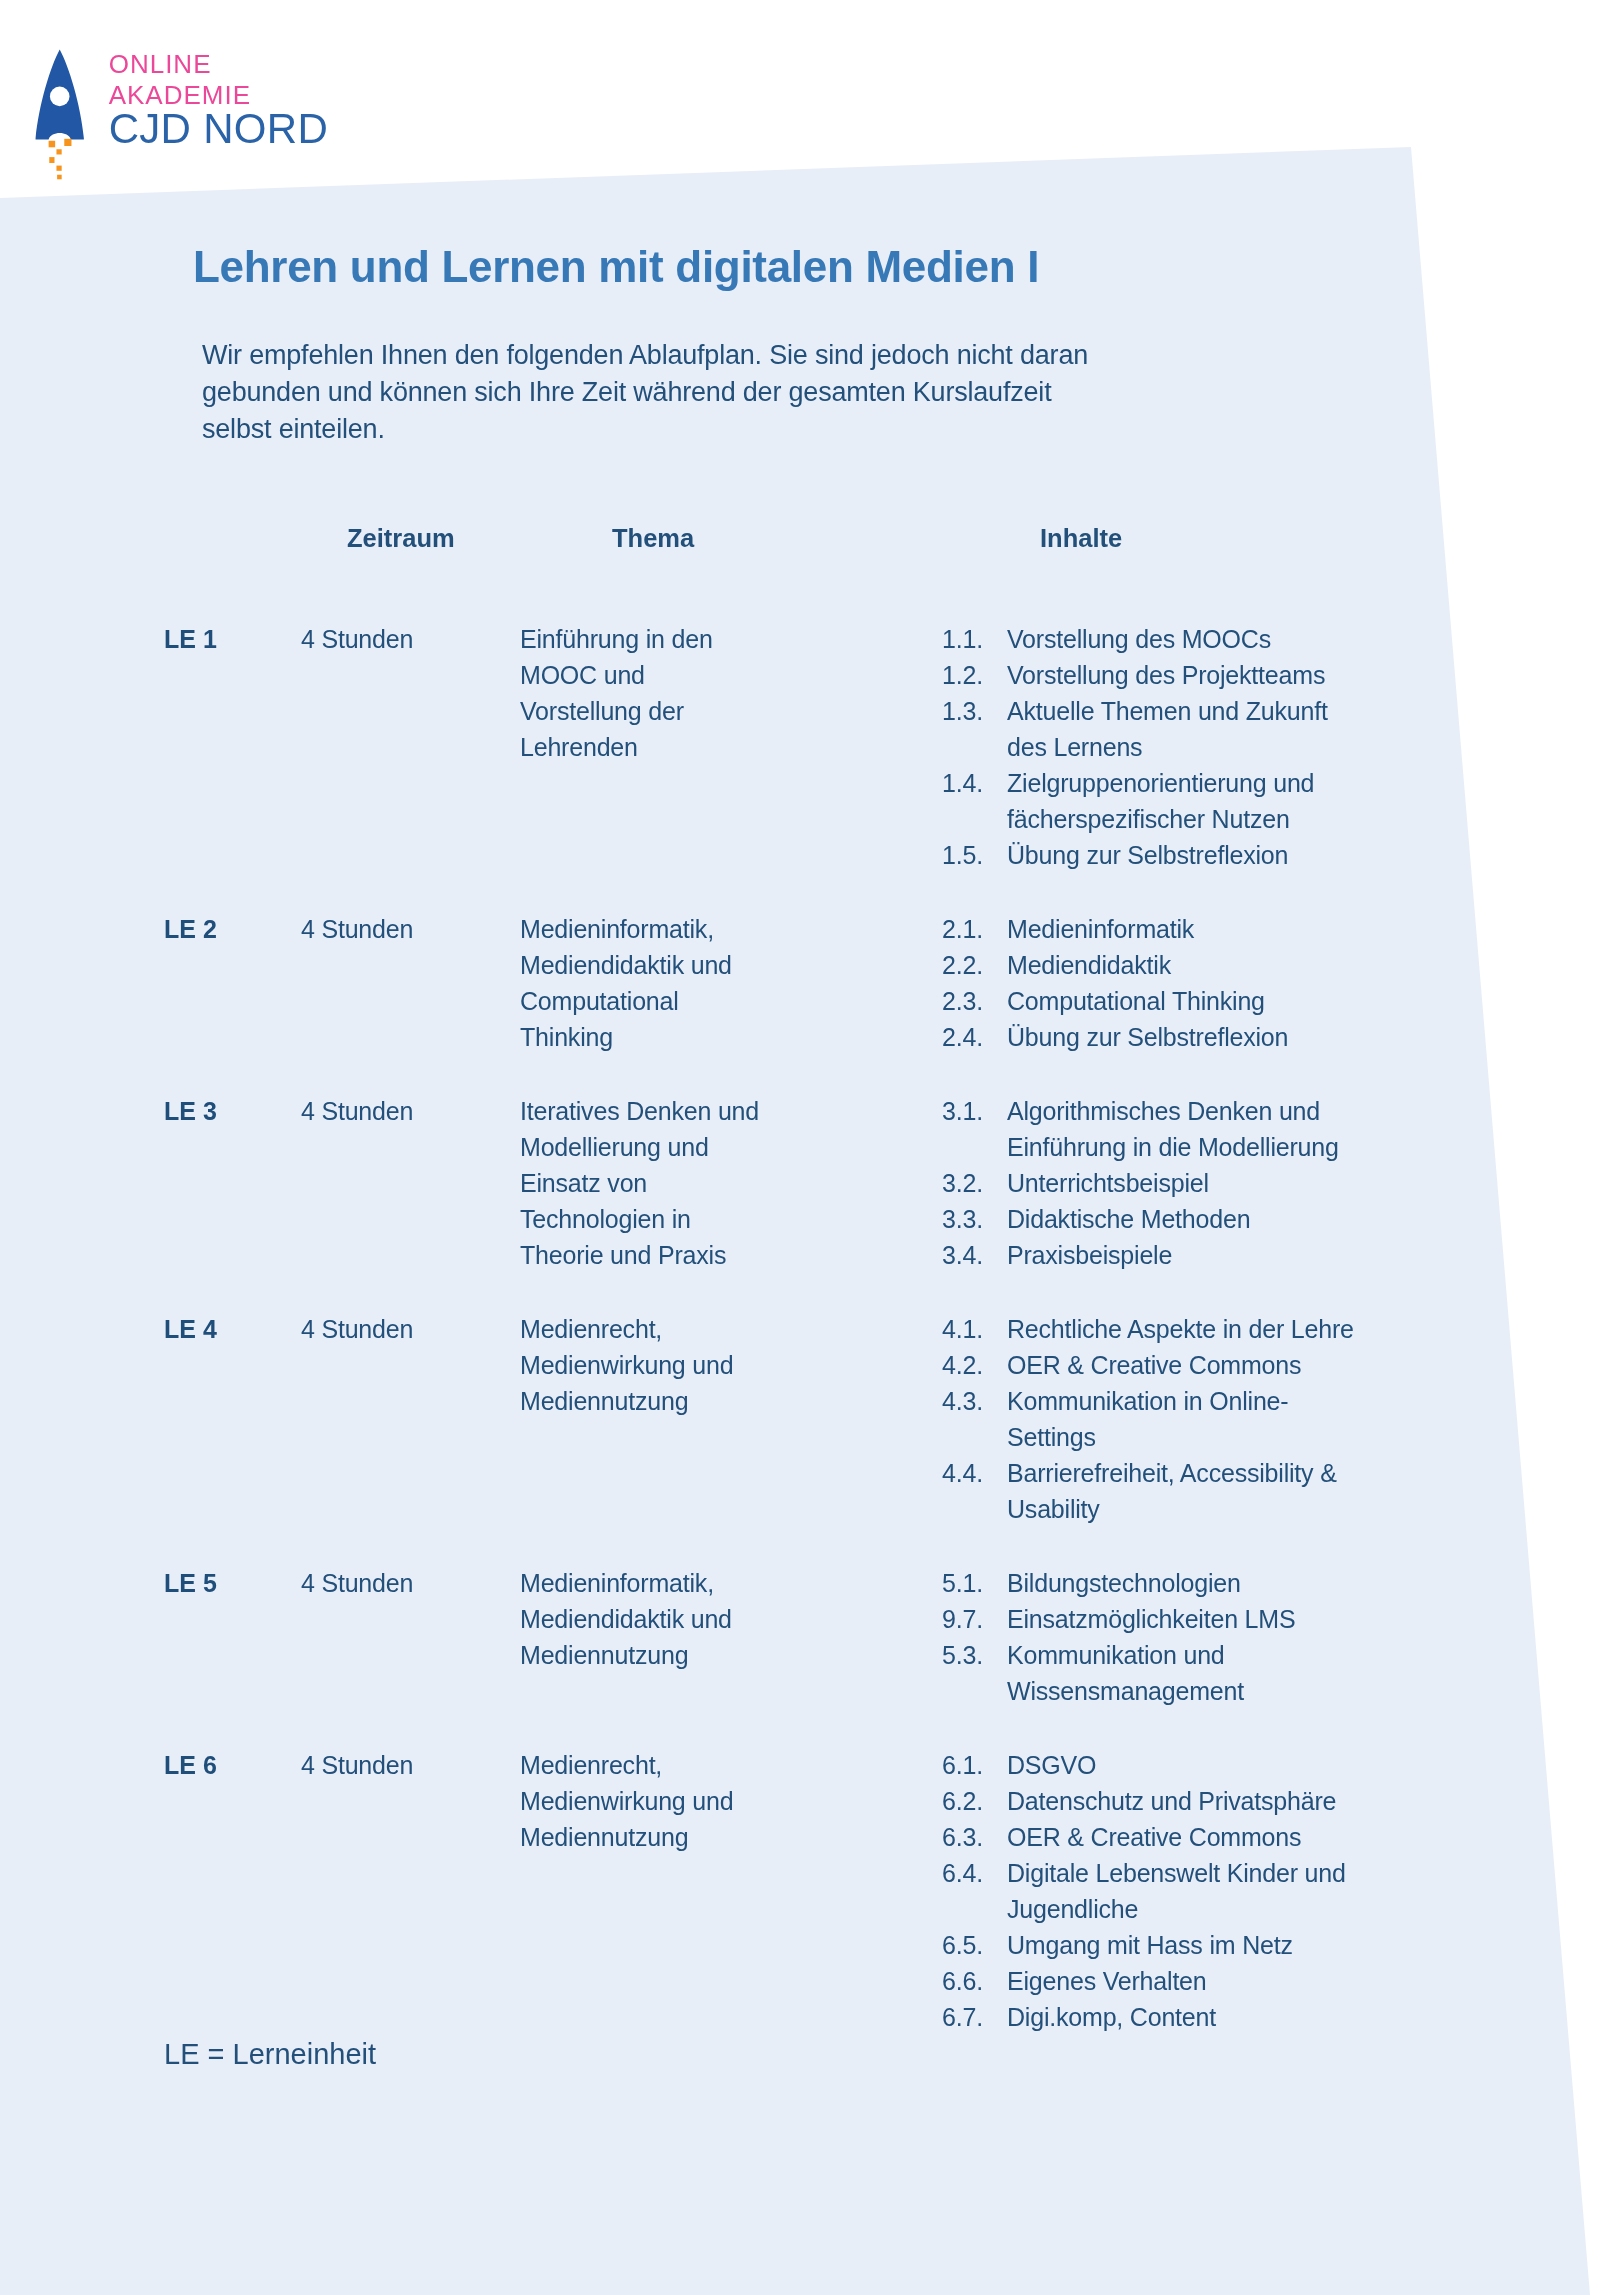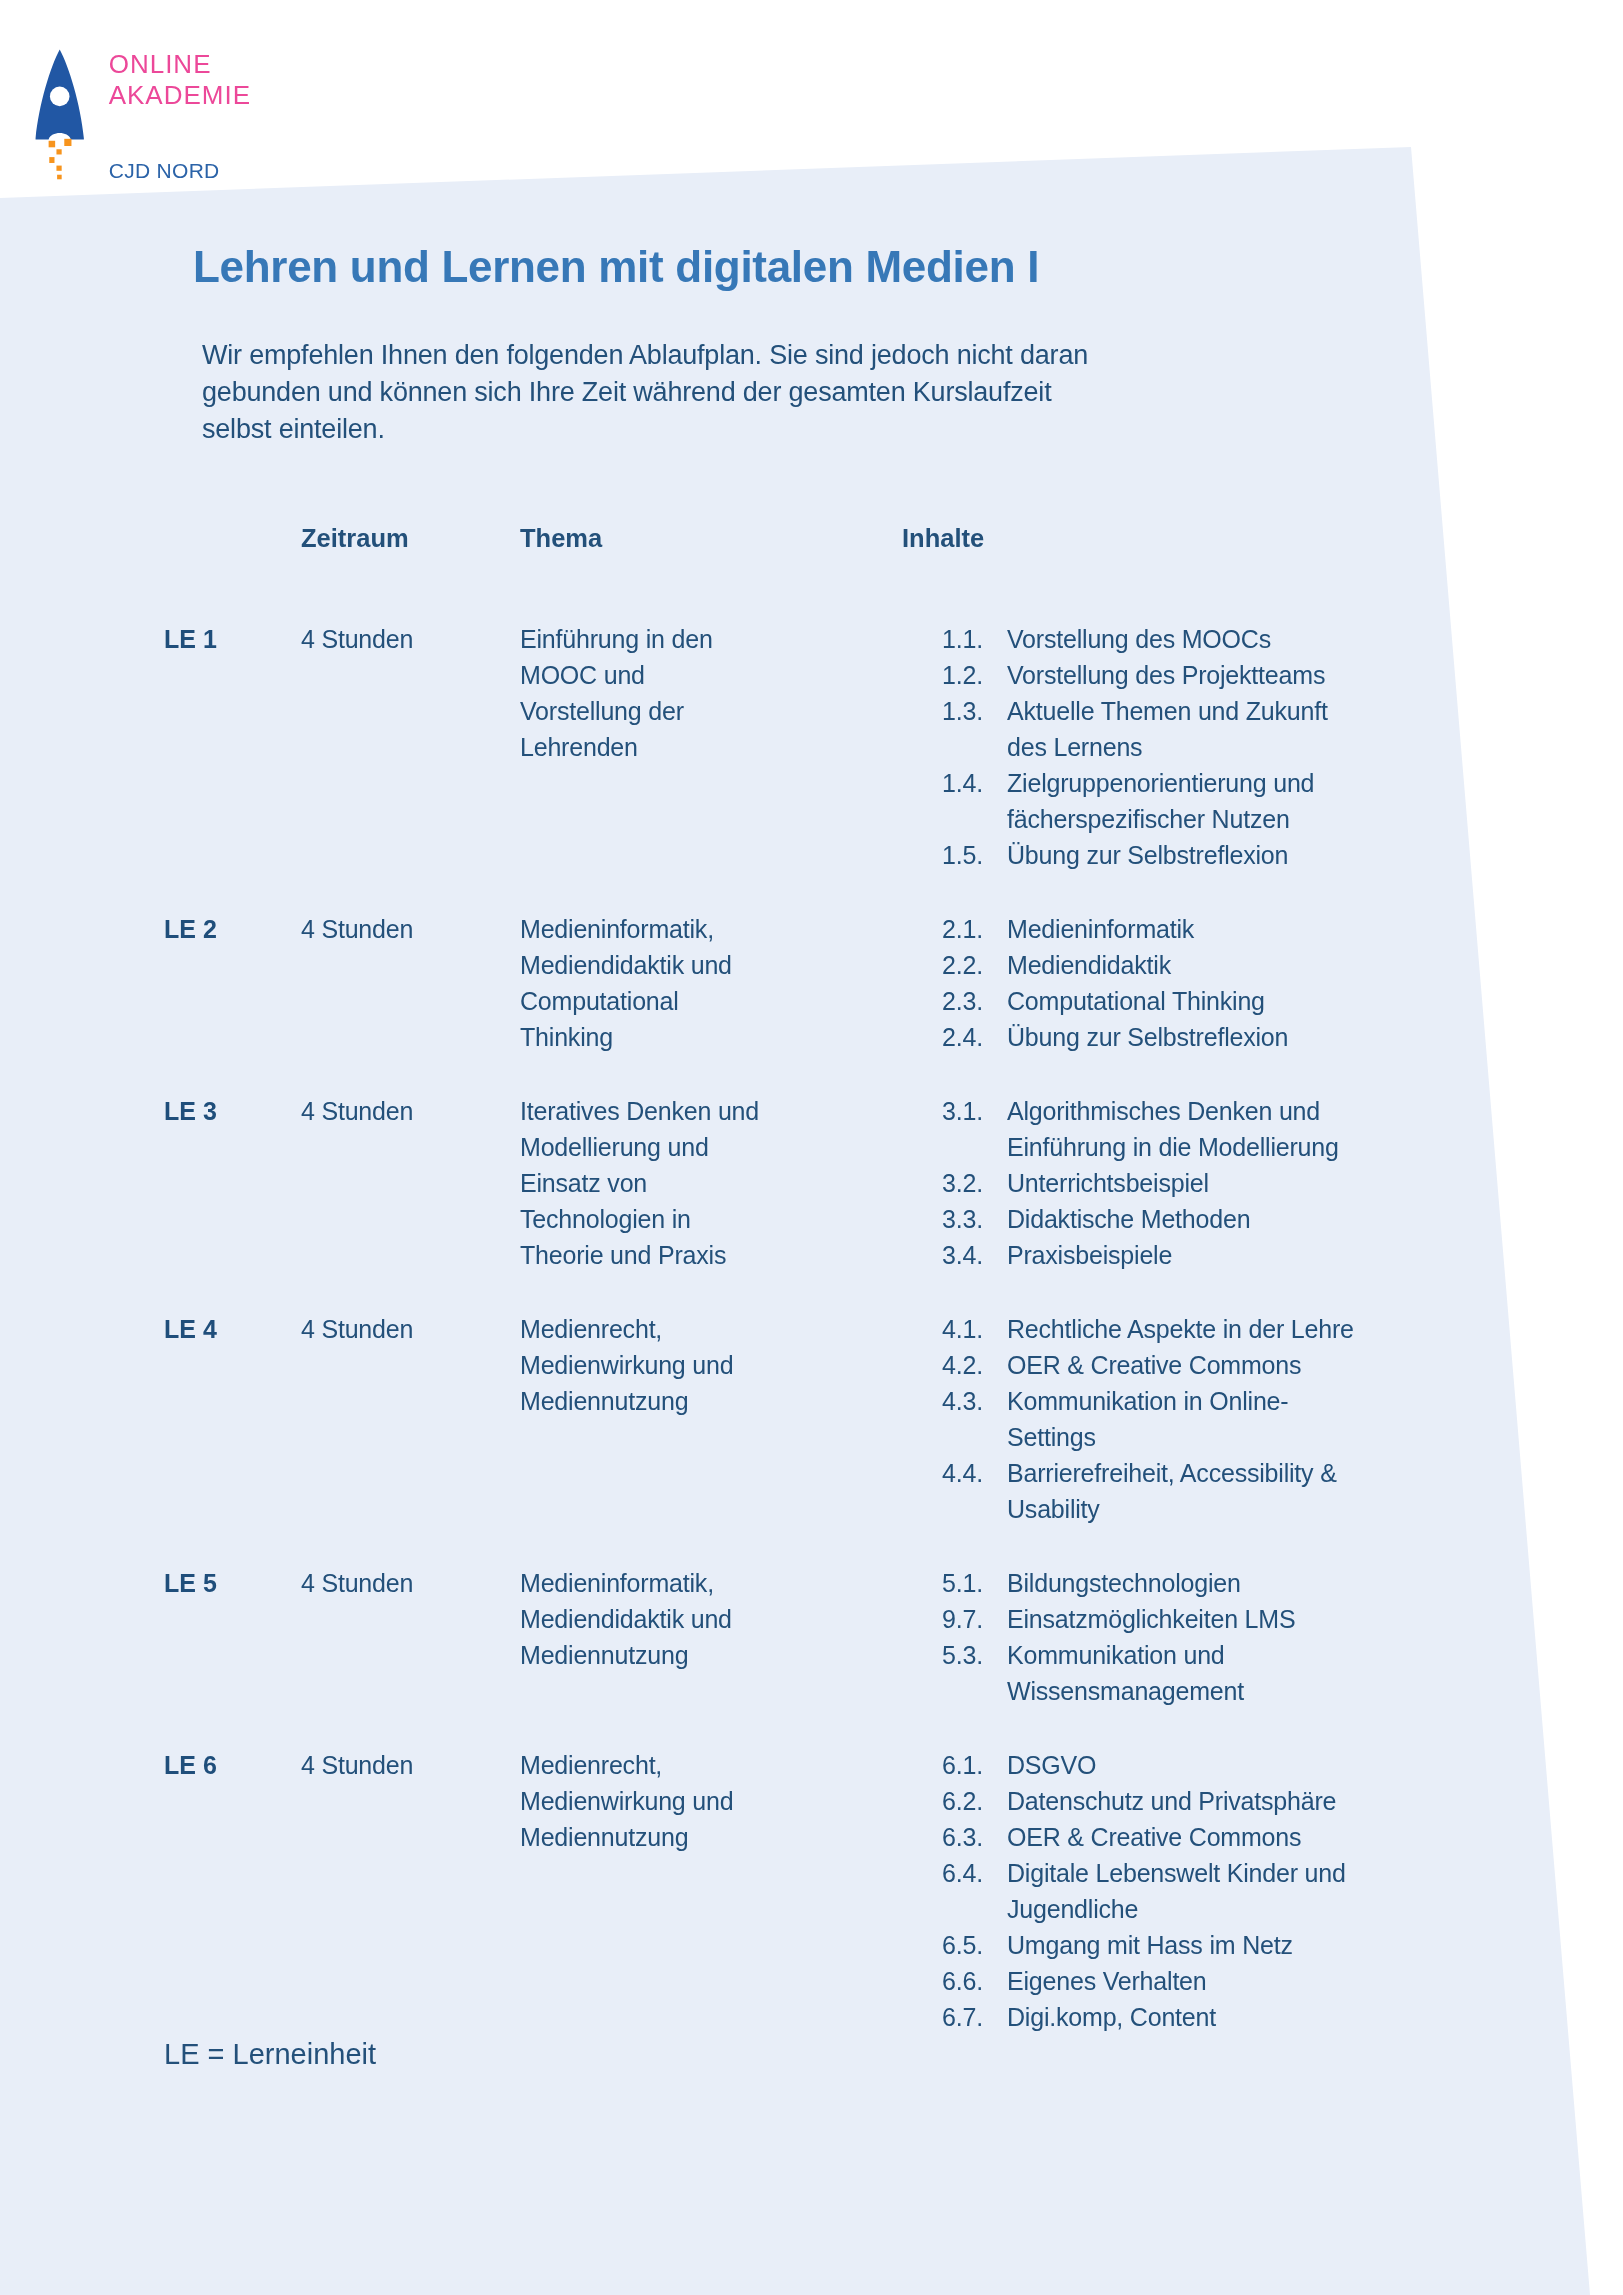--- a/index.html
+++ b/index.html
@@ -11,34 +11,34 @@
   
   .bg-panel{
     position:absolute;left:0;top:0;width:1623px;height:2295px;
     background:#E8EEF8;
     clip-path:polygon(0px 198px,1411px 147px,1590px 2295px,0px 2295px);
   }
   
   .logo{position:absolute;left:31px;top:48px;display:flex;align-items:flex-start;}
   .logo-text{margin-left:15.7px;margin-top:1.3px;}
   .lt{font-size:26px;line-height:31px;color:#ec4899;letter-spacing:1px;font-weight:400;}
-  .lt3{font-size:21px;line-height:35px;letter-spacing:0.3px;color:#2B63A8;font-weight:400;margin-top:42px;}
+  .lt3{font-size:42px;line-height:35px;letter-spacing:0.3px;color:#2B63A8;font-weight:400;}
   
   .title{
     position:absolute;left:193px;top:241px;margin:0;
     font-size:44px;line-height:52px;font-weight:700;color:#3778B7;letter-spacing:-0.3px;
   }
   .intro{
     position:absolute;left:194px;top:329px;margin:8px;
     font-size:27px;line-height:37px;color:#23507A;white-space:pre-line;letter-spacing:-0.2px;
   }
   
   .table{position:absolute;left:164px;top:523px;width:1243px;}
   .grid{display:grid;grid-template-columns:137px 219px 422px 1fr;align-items:start;}
-  .header-row{font-weight:700;font-size:25.5px;line-height:30px;color:#23507A;margin-bottom:68px;}
+  .header-row{font-weight:700;font-size:25.5px;line-height:30px;color:#23507A;margin-bottom:68px;gap:46px;}
   .hinh{position:relative;left:-56px;margin-left:16px;}
   .row{font-size:25px;line-height:36px;color:#23507A;margin-bottom:38px;letter-spacing:-0.2px;}
   .le{font-weight:700;color:#1F4E7B;letter-spacing:0;}
   .thema{white-space:pre-line;}
   .item{display:flex;}
   .num{flex:0 0 65px;width:65px;}
   .txt{flex:1;white-space:pre-line;}
   .footnote{
     position:absolute;left:164px;top:2040px;
     font-size:29px;line-height:29px;color:#23507A;

